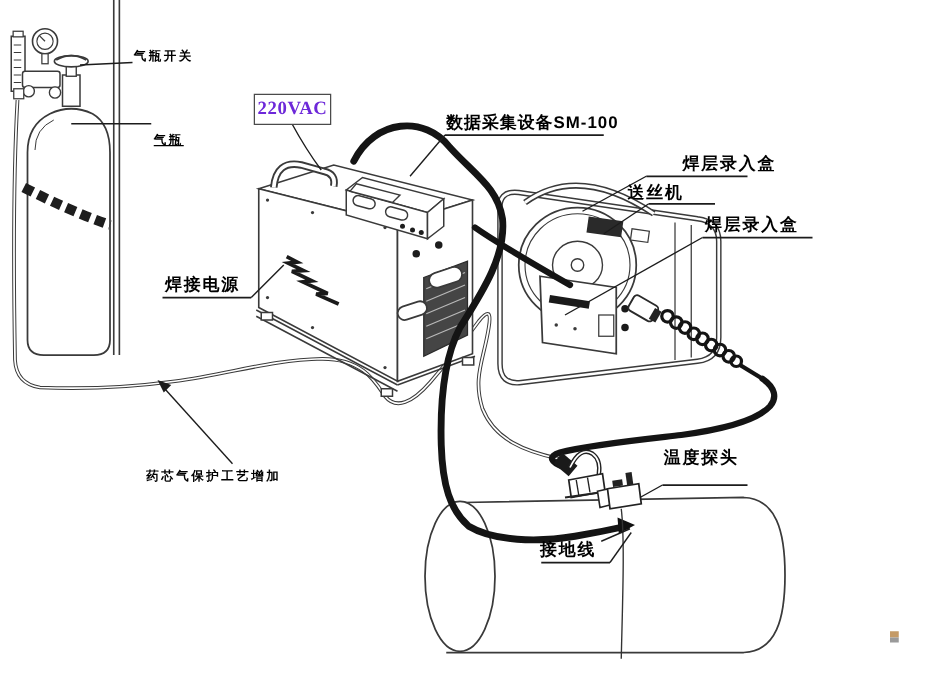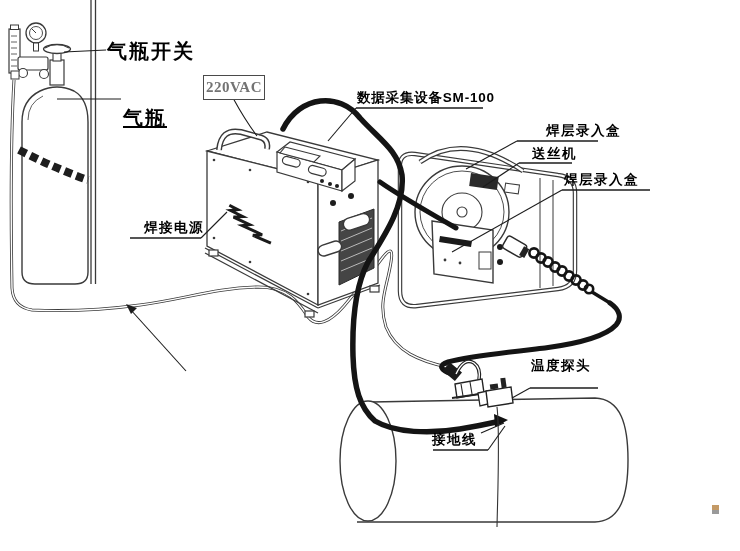--- a/index.html
+++ b/index.html
@@ -6,25 +6,25 @@
   #stage{
     position:relative;width:740px;height:551px;background:#ffffff;overflow:hidden;
     font-family:"Liberation Sans","DejaVu Sans",sans-serif;
   }
   #stage svg{position:absolute;left:0;top:0;}
   .lbl{
     position:absolute;color:#000;font-weight:700;font-size:13.5px;
     letter-spacing:1.5px;white-space:nowrap;line-height:1.15;
     font-family:"Liberation Sans","DejaVu Sans",sans-serif;
   }
-  .lbl.wide{letter-spacing:2px;font-size:20px;text-align:center;}
+  .lbl.wide{letter-spacing:2px;font-size:10px;text-align:center;}
   #vac-box{
     position:absolute;left:203px;top:75px;width:60px;height:23px;
     border:1.3px solid #4a4a4a;background:#fff;display:flex;align-items:center;justify-content:center;
-    font-family:"Liberation Serif","DejaVu Serif",serif;font-size:15px;font-weight:600;color:#737373;
+    font-family:"Liberation Serif","DejaVu Serif",serif;font-size:15px;font-weight:600;color:#6d28d9;
     letter-spacing:0.5px;
   }
   .artifact{position:absolute;}
 </style>
 </head>
 <body>
 
 <div id="stage">
 
 <svg width="740" height="551" viewBox="0 0 740 551">
@@ -274,22 +274,23 @@
   </g>
 </svg>
 
   <div class="lbl wide" style="left:107px;top:40px;">气瓶开关</div>
   <div class="lbl wide" style="left:123px;top:107px;text-decoration:underline;">气瓶</div>
   <div id="vac-box">
       <span>220VAC</span>
     </div>
   <div class="lbl" style="left:357px;top:90px;letter-spacing:0.8px;">数据采集设备SM-100</div>
   <div class="lbl" style="left:546px;top:123px;">焊层录入盒</div>
-  <div class="lbl" style="left:532px;top:146px;text-align:right;">送丝机</div>
+  <div class="lbl" style="left:502px;top:146px;text-align:right;">送丝机</div>
   <div class="lbl" style="left:564px;top:172px;">焊层录入盒</div>
-  <div class="lbl" style="left:132px;top:220px;margin-left:12px;">焊接电源</div>
+  <div class="lbl" style="left:132px;top:220px;">焊接电源</div>
+  <div class="lbl wide" style="left:117px;top:376px;">药芯气保护工艺增加</div>
   <div class="lbl" style="left:531px;top:358px;">温度探头</div>
   <div class="lbl" style="left:432px;top:432px;text-align:right;">接地线</div>
 
   <div class="artifact" style="left:712px;top:505px;width:7px;height:5px;background:#c49a66;"></div>
   <div class="artifact" style="left:712px;top:510px;width:7px;height:4px;background:#9a9a9a;"></div>
 
 </div>
 
 </body></html>

